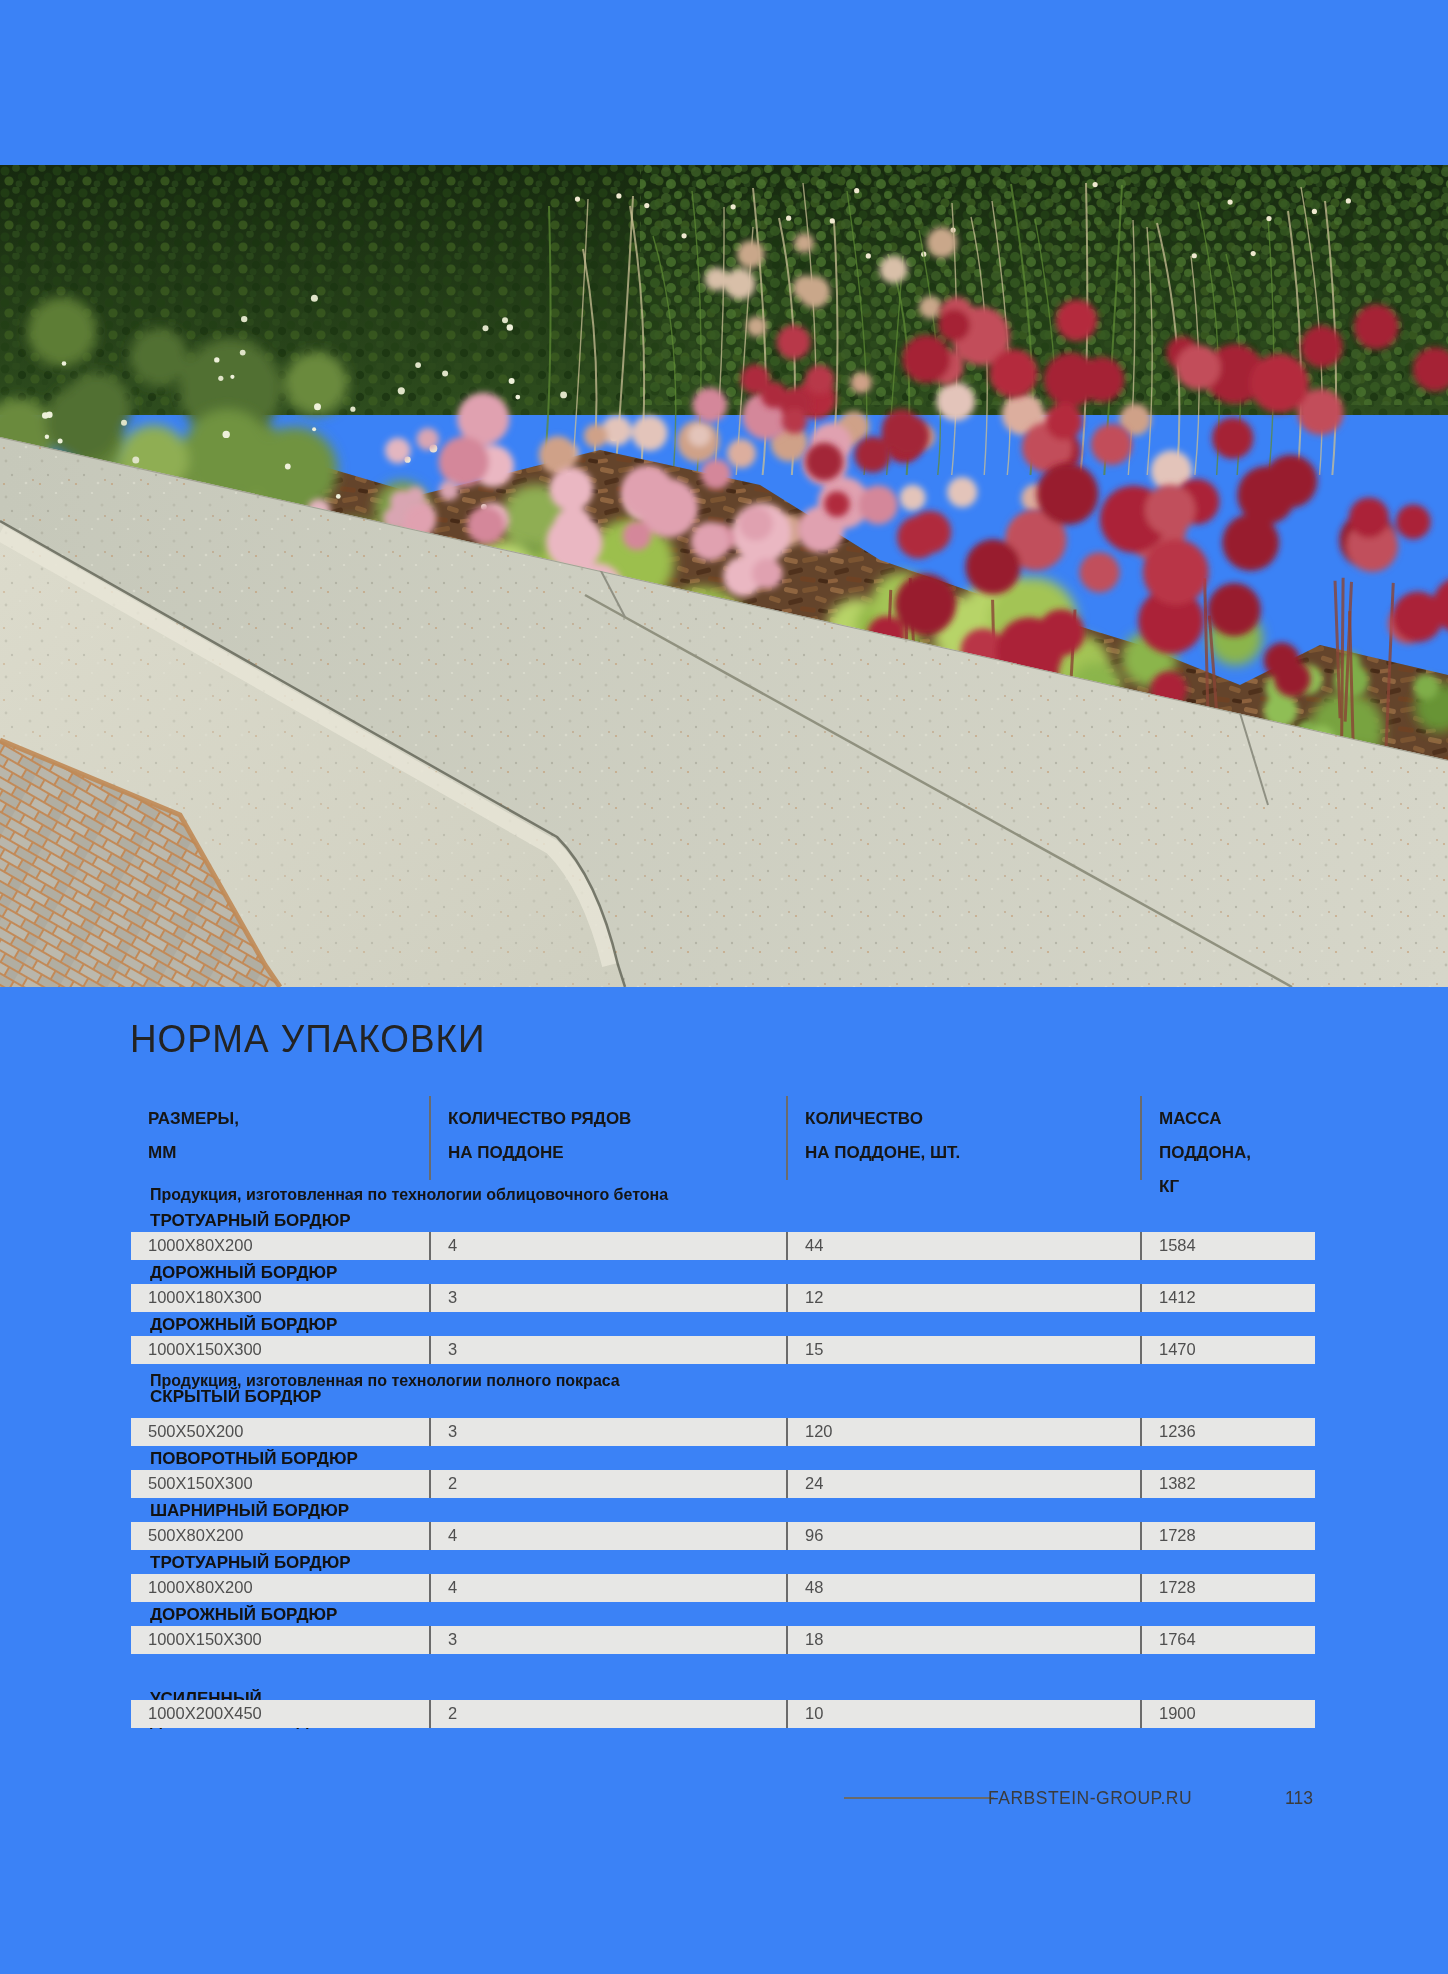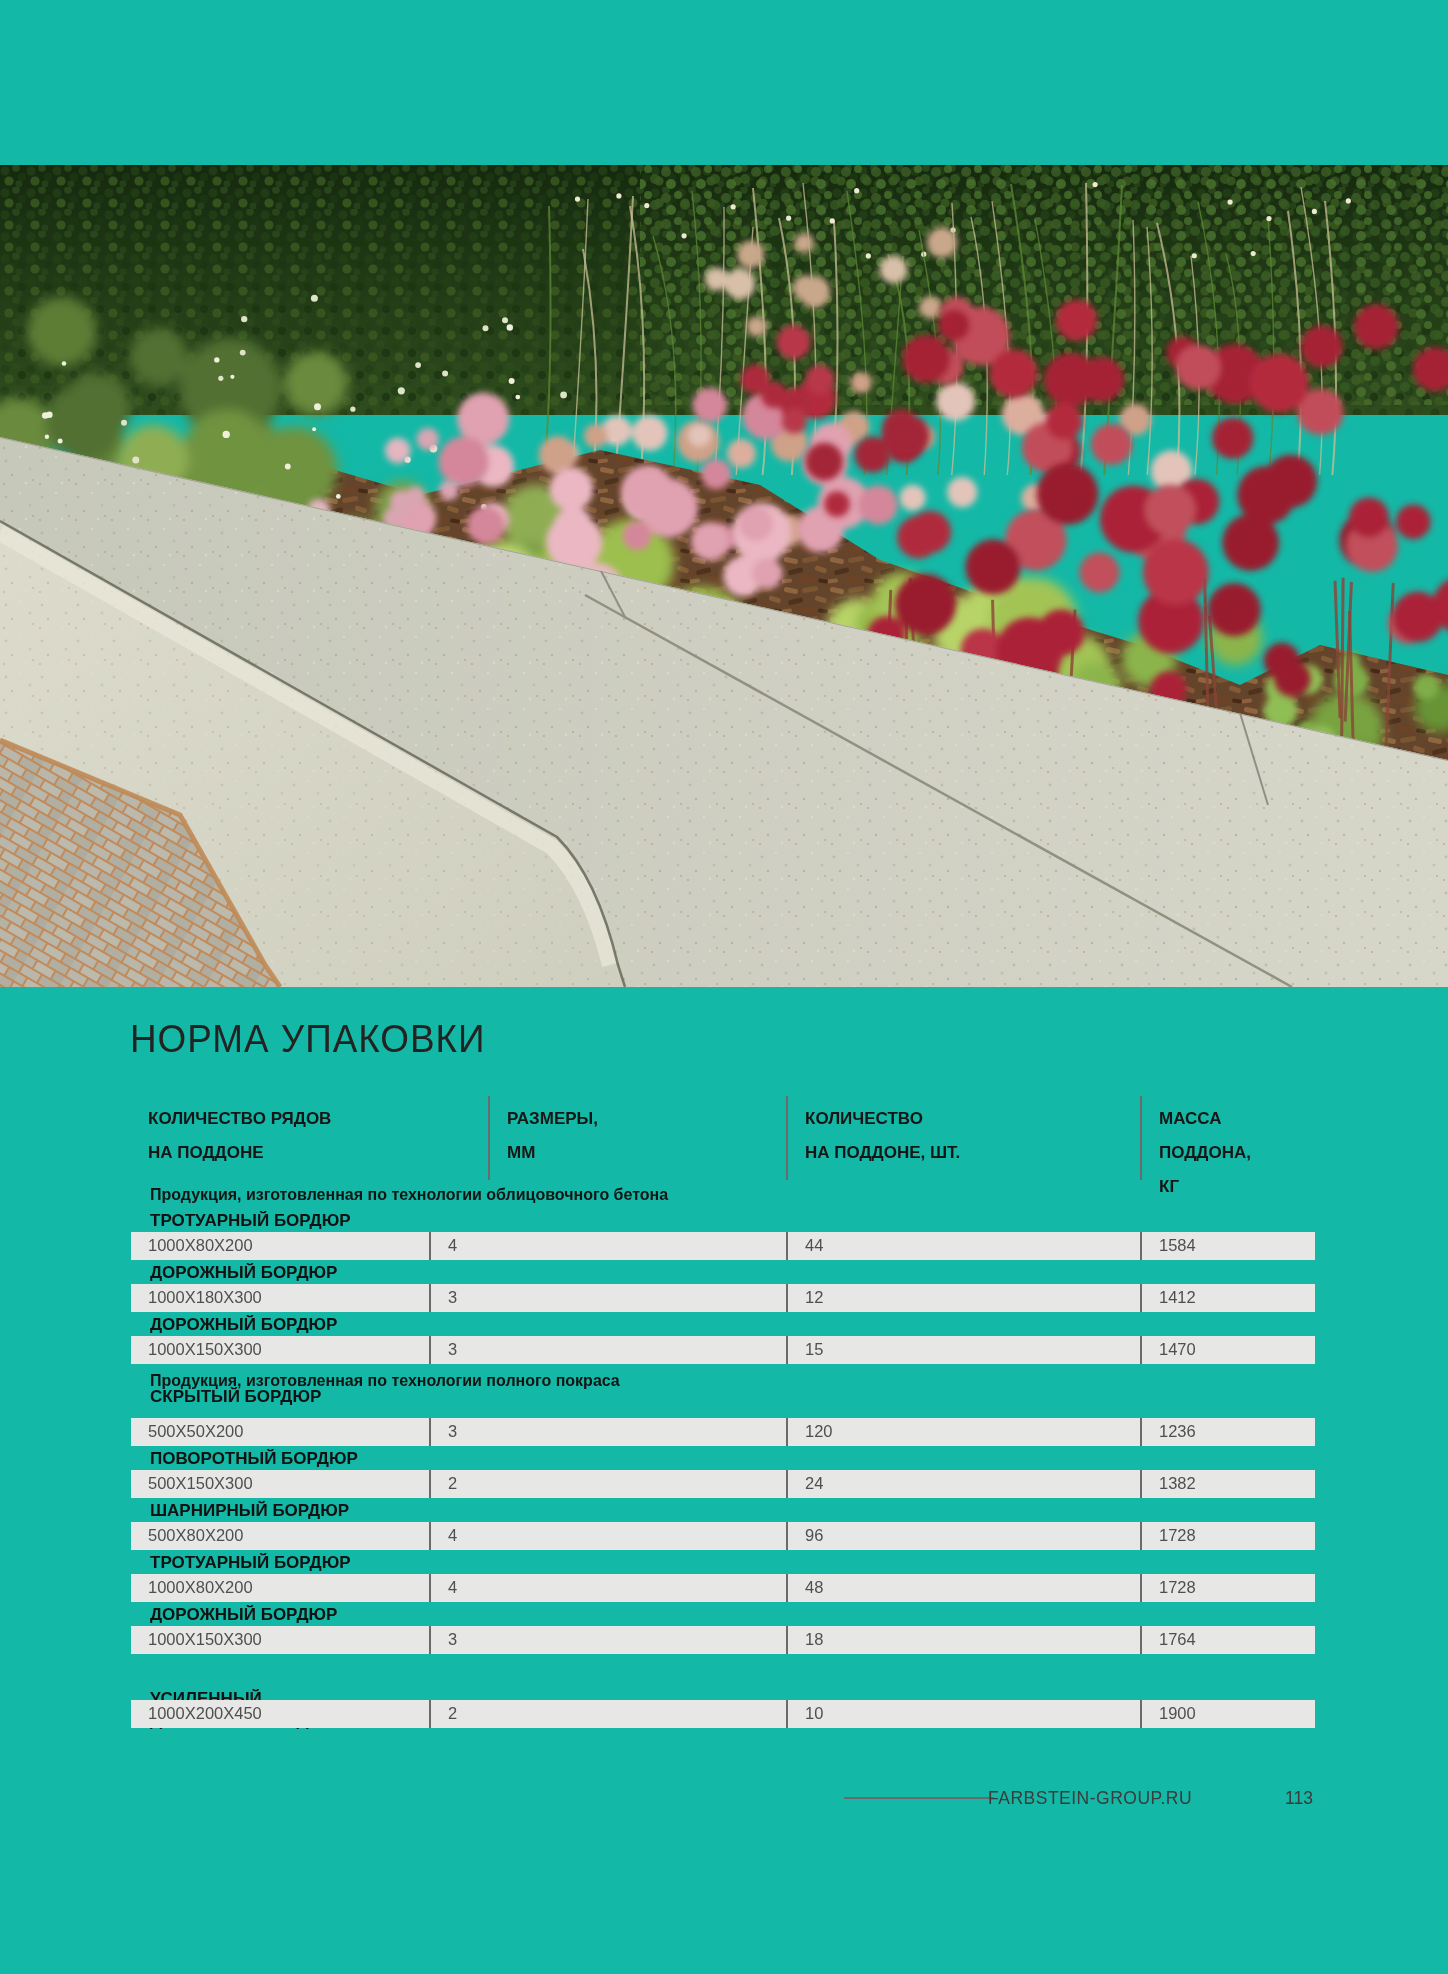--- a/index.html
+++ b/index.html
@@ -1,16 +1,16 @@
 <!DOCTYPE html>
 <html><head>
 <meta charset="utf-8">
 <style>
   html,body{margin:0;padding:0;background:#ffffff;}
-  #page{position:relative;width:1448px;height:1974px;background:#14b8a6;overflow:hidden;
+  #page{position:relative;width:1448px;height:1974px;background:#3b82f6;overflow:hidden;
         font-family:"Liberation Sans", sans-serif;}
   #photo{position:absolute;left:0;top:165px;width:1448px;height:822px;display:block;}
   #title{position:absolute;left:130px;top:1018px;font-size:38px;font-weight:400;
          letter-spacing:1px;color:#232323;transform:scaleX(.97);transform-origin:left top;}
   
   .thead{position:absolute;left:131px;top:1096px;width:1184px;height:84px;display:flex;}
   .th{box-sizing:border-box;padding:6px 0 0 17px;font-size:17px;font-weight:700;
       color:#161616;line-height:34px;white-space:pre-line;}
   .th+.th{border-left:2px solid #6b6b6b;}
   .sec-heading{position:absolute;left:150px;font-size:16px;font-weight:700;color:#141414;}
@@ -483,24 +483,24 @@
       <path d="M0,356 L557,672 C585,700 605,745 618,800 L625,822" fill="none" stroke="#5f6254" stroke-width="2.5" opacity=".8"></path>
 
       <polygon points="0,575 180,650 265,800 280,822 0,822" fill="url(#bricks)"></polygon>
       <polyline points="0,575 180,650 265,800 280,822" fill="none" stroke="#c08a55" stroke-width="5" opacity=".9"></polyline>
     </g>
   </svg>
 
   <div id="title">НОРМА УПАКОВКИ</div>
 
   <div class="thead">
+    <div class="th c1">РАЗМЕРЫ,
+ММ</div>
     <div class="th c2">КОЛИЧЕСТВО РЯДОВ
 НА ПОДДОНЕ</div>
-    <div class="th c1">РАЗМЕРЫ,
-ММ</div>
     <div class="th c3">КОЛИЧЕСТВО
 НА ПОДДОНЕ, ШТ.</div>
     <div class="th c4">МАССА ПОДДОНА,
 КГ</div>
   </div>
 
   <div id="tbody">
       <div class="sec-heading" style="top: 1186px;">Продукция, изготовленная по технологии облицовочного бетона</div>
       <div class="prod-label" style="top: 1210px; white-space: pre-line;">ТРОТУАРНЫЙ БОРДЮР</div>
       <div class="drow" style="top: 1232px;">

